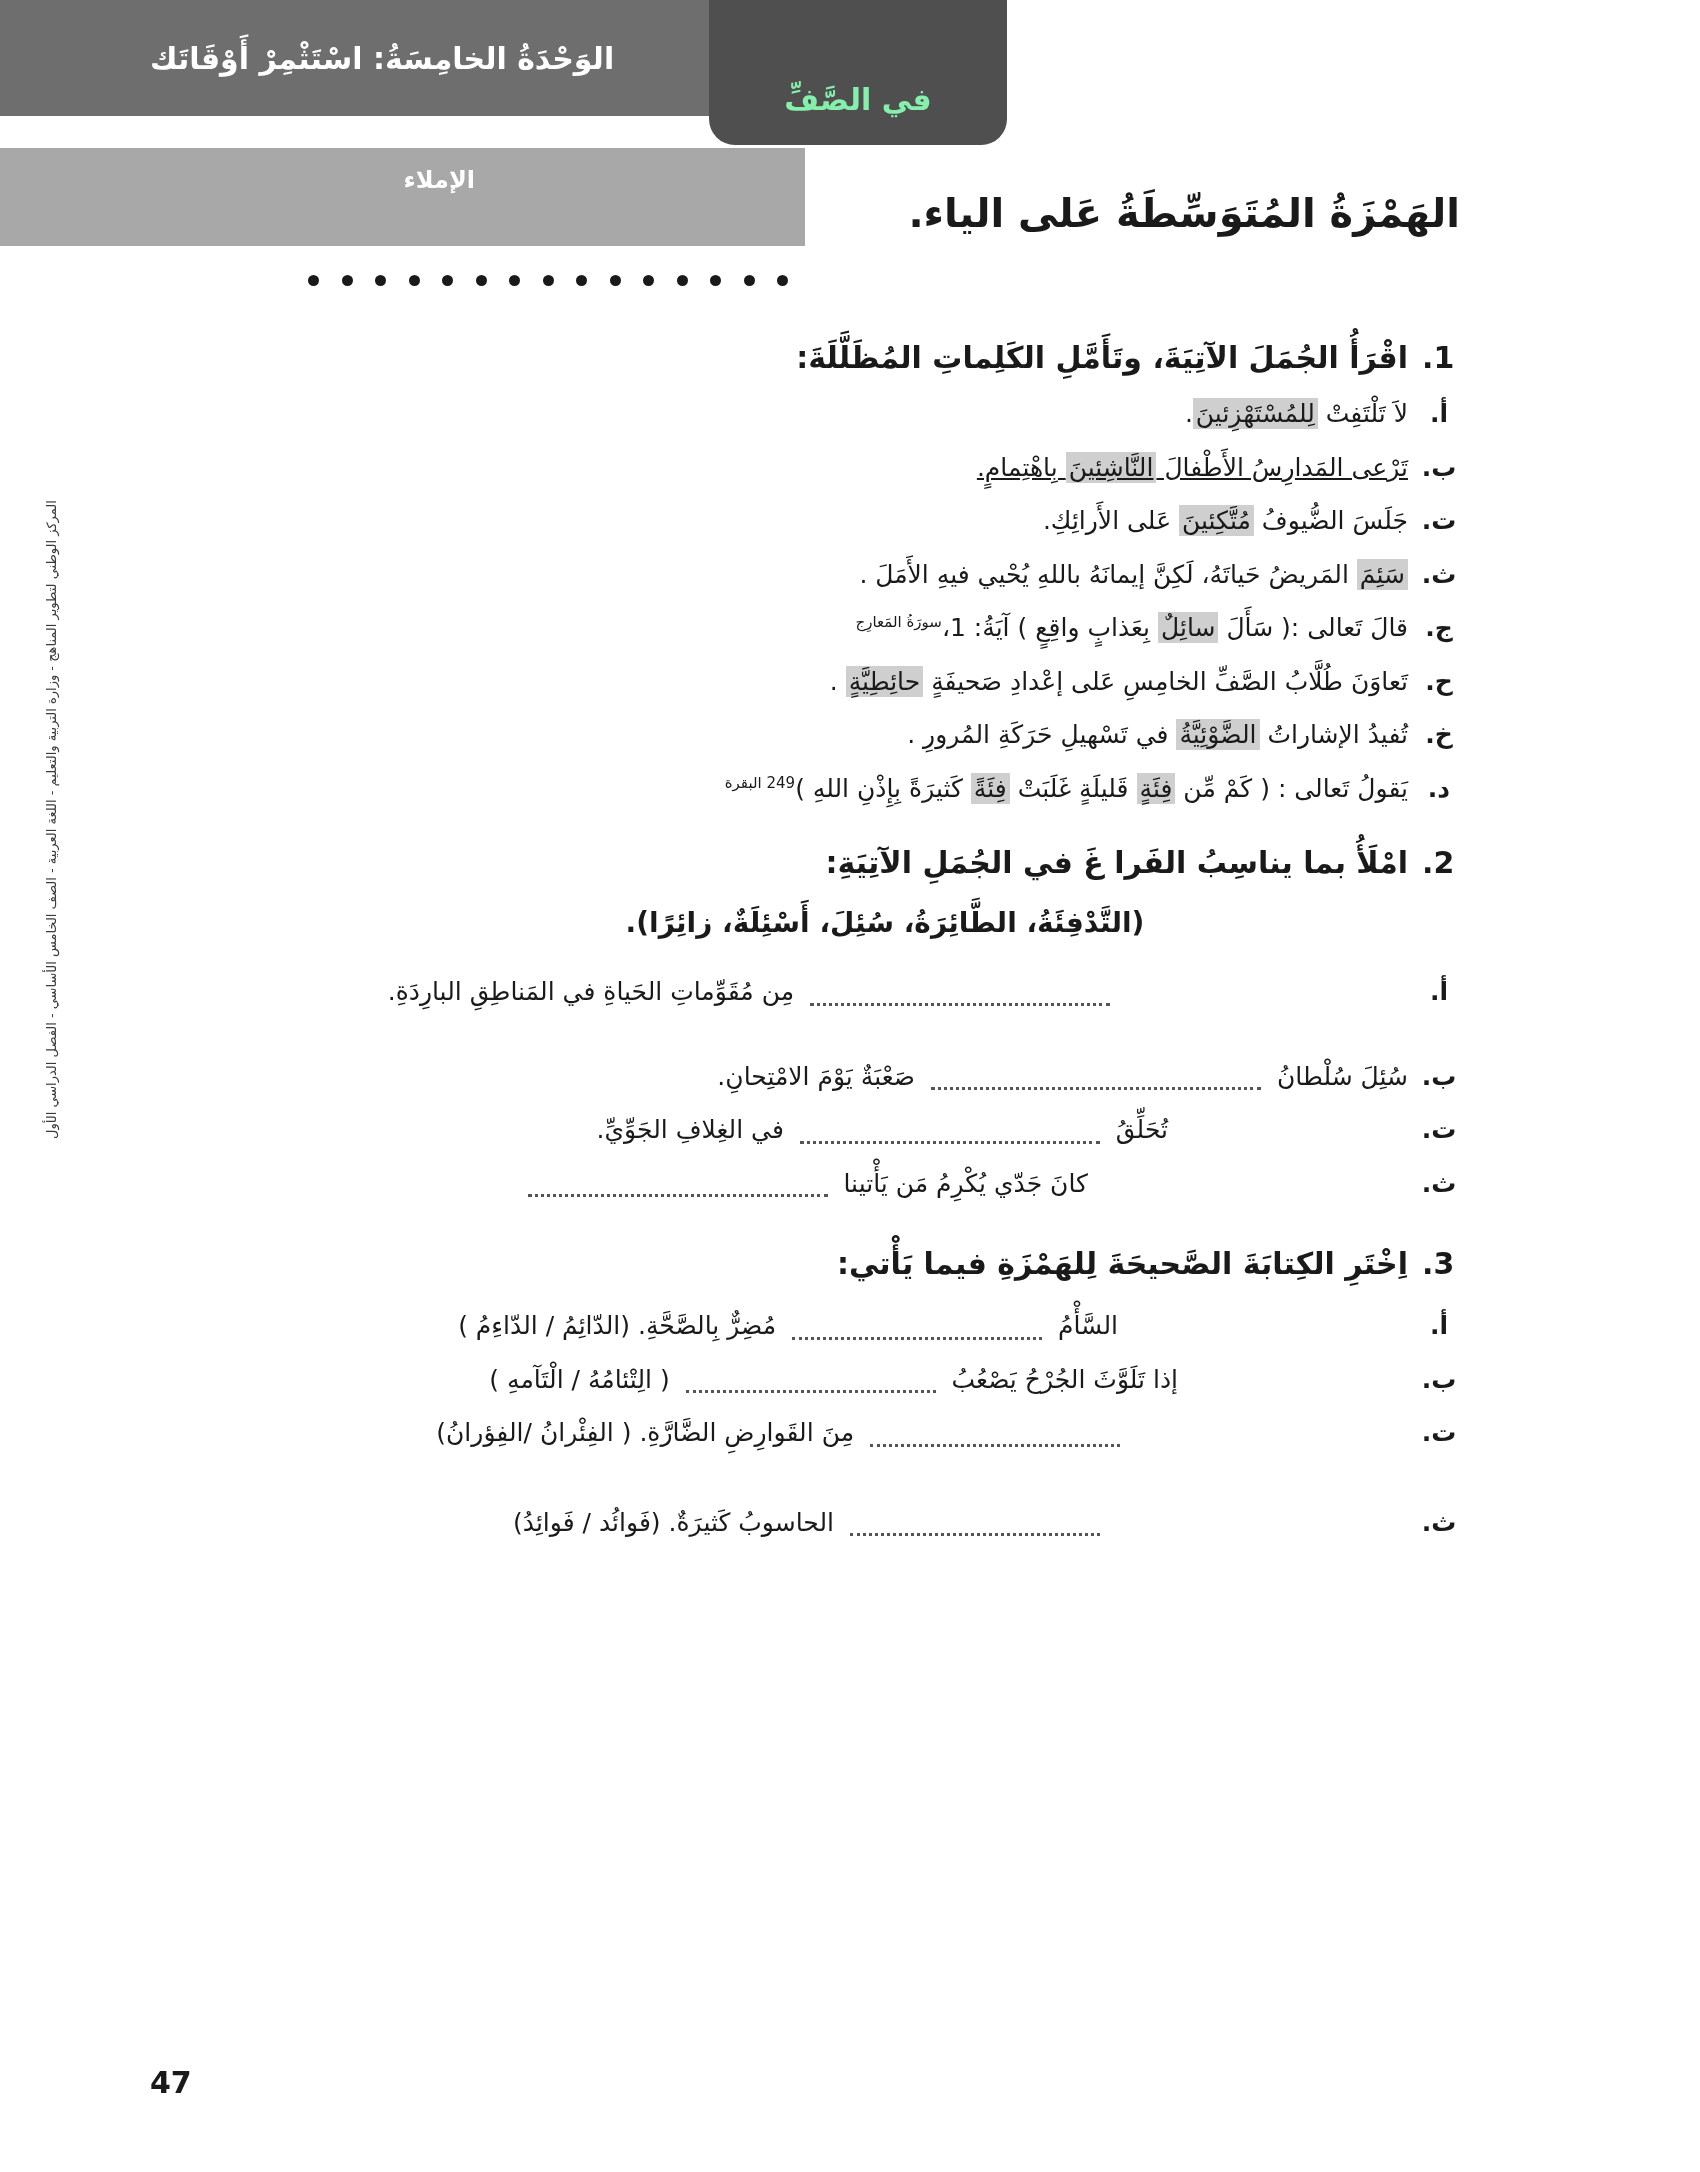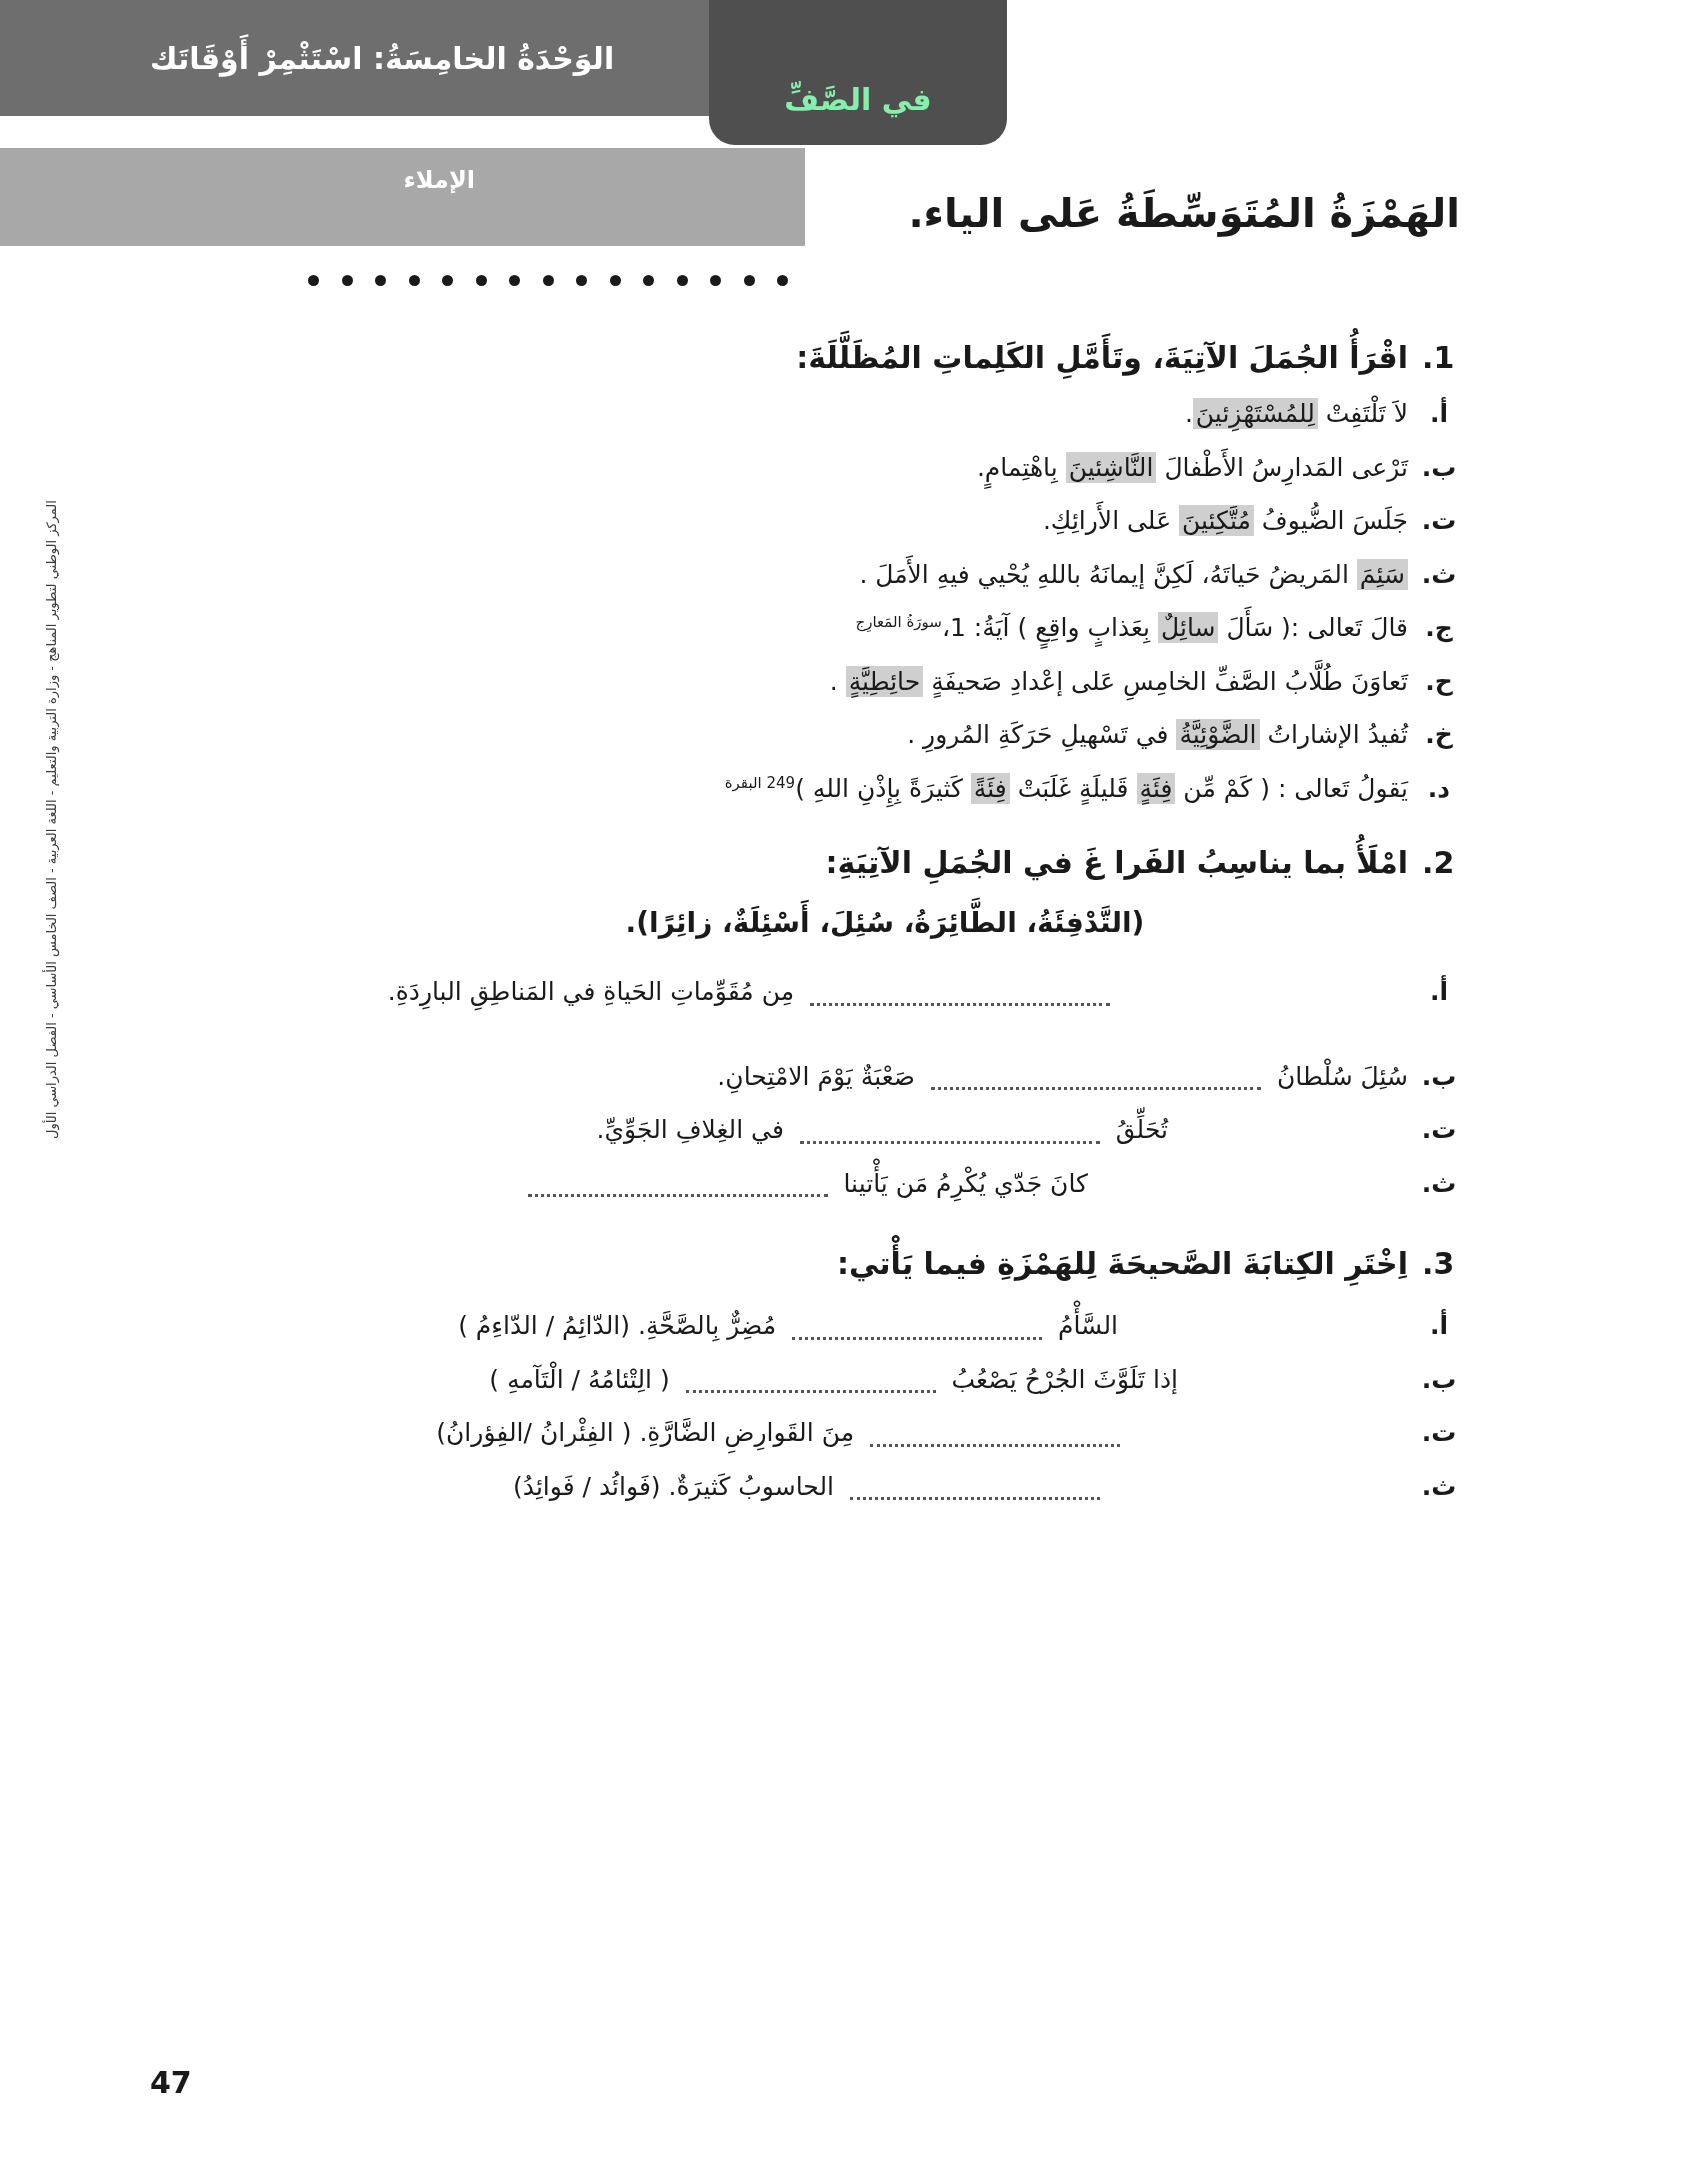--- a/index.html
+++ b/index.html
@@ -170,21 +170,21 @@
     padding: 1px 3px;
   }
   .src {
     font-size: 15px;
     vertical-align: super;
   }
 
   
   .ex1 .item .body { padding-right: 0; }
   .ex1 .r1 { padding-right: 180px; }
-  .ex1 .r2 { padding-right: 10px; }
+  .ex1 .r2 { padding-right: 10px; text-decoration: underline; }
   .ex1 .r3 { padding-right: 60px; }
   .ex1 .r4 { padding-right: 0px; }
   .ex1 .r5 { padding-right: 40px; }
   .ex1 .r6 { padding-right: 0px; }
   .ex1 .r7 { padding-right: 10px; }
   .ex1 .r8 { padding-right: 0px; }
 
   .word-bank {
     text-align: center;
     font-size: 28px;
@@ -207,21 +207,21 @@
   .ex2 .item .body { padding-left: 30px; }
   .ex2 .r1 { padding-right: 290px; }
   .ex2 .r2 { padding-right: 0px; margin-top: 31px; }
   .ex2 .r3 { padding-right: 240px; }
   .ex2 .r4 { padding-right: 320px; }
 
   .ex3 .item .body { padding-left: 10px; }
   .ex3 .r1 { padding-right: 290px; }
   .ex3 .r2 { padding-right: 230px; }
   .ex3 .r3 { padding-right: 280px; }
-  .ex3 .r4 { padding-right: 300px; }
+  .ex3 .r4 { padding-right: 300px; margin-top: 36px; }
 
   .choice { white-space: nowrap; }
 
   
   .side-note {
     position: absolute;
     top: 500px;
     left: 44px;
     width: 40px;
     height: 1180px;

